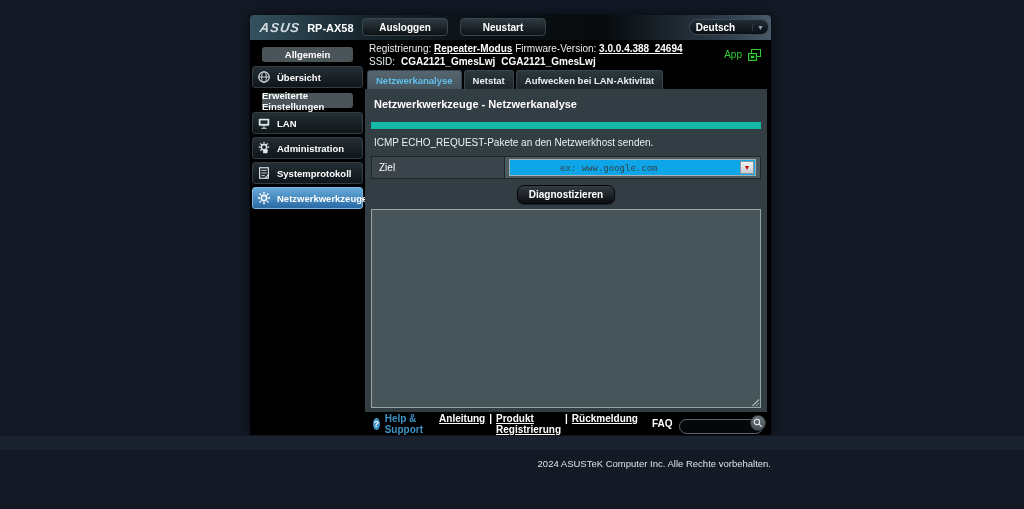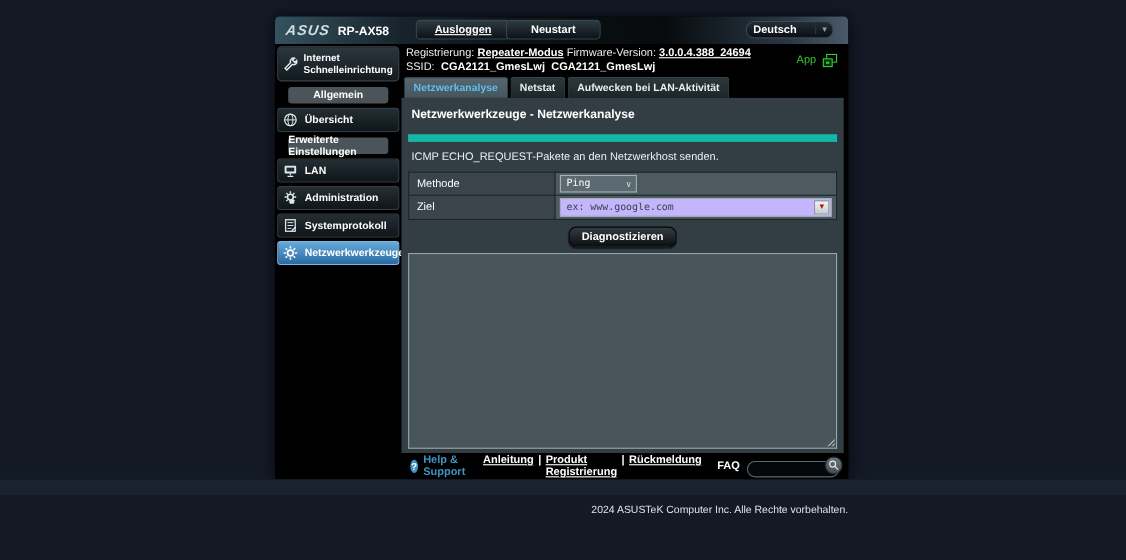--- a/index.html
+++ b/index.html
@@ -30,24 +30,24 @@
   .logo-wrap { display:flex; align-items:baseline; gap:7px; padding-left:10px; width:120px; }
   .asus-logo { color:#d4dde2; font-weight:bold; font-style:italic; font-size:13px; letter-spacing:1px; transform:skewX(-8deg); }
   .model-name { color:#fff; font-weight:bold; font-size:11px; }
   .top-btn {
     position:absolute; top:3px; height:18px; width:86px;
     background:linear-gradient(#2d3a42,#0d1215);
     border:1px solid #39464e; border-radius:4px;
     color:#fff; font-weight:bold; font-size:10px;
     display:flex; align-items:center; justify-content:center; cursor:pointer;
   }
-  .btn-logout { left:128px;text-decoration:underline; }
+  .btn-logout { left:112px; }
   .btn-reboot { left:210px; }
   .lang-select {
-    position:absolute; right:13px; top:4px; height:16px; width:80px;
+    position:absolute; right:2px; top:4px; height:16px; width:80px;
     background:linear-gradient(#222e38,#0a0f13);
     border:1px solid #3c4a55; border-radius:8px;
     color:#fff; font-weight:bold; font-size:10px;
     display:flex; align-items:center; cursor:pointer;gap:11px;
   }
   .lang-select .lang-label { flex:1; text-align:center; }
   .lang-select .lang-arrow { width:16px; color:#8fa2b2; font-size:7px; text-align:center; border-left:1px solid #2c3944; }
 
   
   .bodyrow { flex:1; display:flex; min-height:0; background:#000; }
@@ -120,21 +120,21 @@
   td.cell-value { background:#4d5b61; padding:2px 4px; }
 
   .fake-select {
     display:inline-flex; align-items:center; width:70px; height:16px;
     background:#5a6a70; border:1px solid #a2b1b6;
     color:#fff; font-family:"DejaVu Sans Mono", monospace; font-size:9px; cursor:pointer;
   }
   .fake-select .sel-text { flex:1; padding-left:5px; }
   .fake-select .sel-arrow { width:13px; text-align:center; color:#cfdade; font-size:8px; }
 
-  .combo-wrap { position:relative; width:247px; height:17px; background:#c4b5fd; border:1px solid #a2b1b6; }
+  .combo-wrap { position:relative; width:247px; height:17px; background:#0ea5e9; border:1px solid #a2b1b6;padding-left:45px; }
   .combo-input {
     width:100%; height:100%; border:none; background:transparent; outline:none;
     font-family:"DejaVu Sans Mono", monospace; font-size:9px; color:#2b3a40; padding:0 18px 0 5px;
   }
   .combo-input::placeholder { color:#33444b; opacity:1; }
   .combo-btn {
     position:absolute; right:1px; top:1px; width:14px; height:13px;
     background:linear-gradient(#f2f4f5,#c6cdd1); border:1px solid #8b979c;
     display:flex; align-items:center; justify-content:center;
     color:#bb1100; font-size:7px; cursor:pointer;
@@ -200,31 +200,20 @@
     <div class="top-btn btn-reboot">Neustart</div>
     <div class="lang-select">
       <span class="lang-label">Deutsch</span>
       <span class="lang-arrow">▼</span>
     </div>
   </div>
 
   <div class="bodyrow">
 
     <div class="sidebar">
-      <div class="quick-btn">
-        <span class="icon-box">
-          <svg width="15" height="15" viewBox="0 0 16 16">
-              <path d="M13.6 4.2a3.2 3.2 0 01-4.3 3.9L4 13.4 2.3 11.7l5.3-5.3a3.2 3.2 0 013.9-4.3L9.6 4l2.1 2.1z" fill="none" stroke="#dfe8ec" stroke-width="1.4"></path>
-            </svg>
-        </span>
-        <span>
-          <div>Internet</div>
-          <div>Schnelleinrichtung</div>
-        </span>
-      </div>
 
       <div class="section-h">Allgemein</div>
 
       <div class="side-item">
         <span class="icon-box">
           <svg width="14" height="14" viewBox="0 0 16 16">
               <circle cx="8" cy="8" r="6" fill="none" stroke="#dfe8ec" stroke-width="1.3"></circle>
               <ellipse cx="8" cy="8" rx="2.6" ry="6" fill="none" stroke="#dfe8ec" stroke-width="1"></ellipse>
               <path d="M2 8h12" stroke="#dfe8ec" stroke-width="1"></path>
             </svg>
@@ -307,29 +296,20 @@
         <div class="tab">Netstat</div>
         <div class="tab">Aufwecken bei LAN-Aktivität</div>
       </div>
 
       <div class="panel">
         <div class="panel-title">Netzwerkwerkzeuge - Netzwerkanalyse</div>
         <div class="panel-desc">ICMP ECHO_REQUEST-Pakete an den Netzwerkhost senden.</div>
 
         <table class="form-table">
           <tbody>
-            <tr>
-              <td class="cell-label">Methode</td>
-              <td class="cell-value">
-                <span class="fake-select">
-                  <span class="sel-text">Ping</span>
-                  <span class="sel-arrow">∨</span>
-                </span>
-              </td>
-            </tr>
             <tr>
               <td class="cell-label">Ziel</td>
               <td class="cell-value">
                 <span class="combo-wrap" style="display:inline-block;">
                   <input class="combo-input" type="text" placeholder="ex: www.google.com" style="">
                   <span class="combo-btn">
                     <span>▼</span>
                   </span>
                 </span>
               </td>

